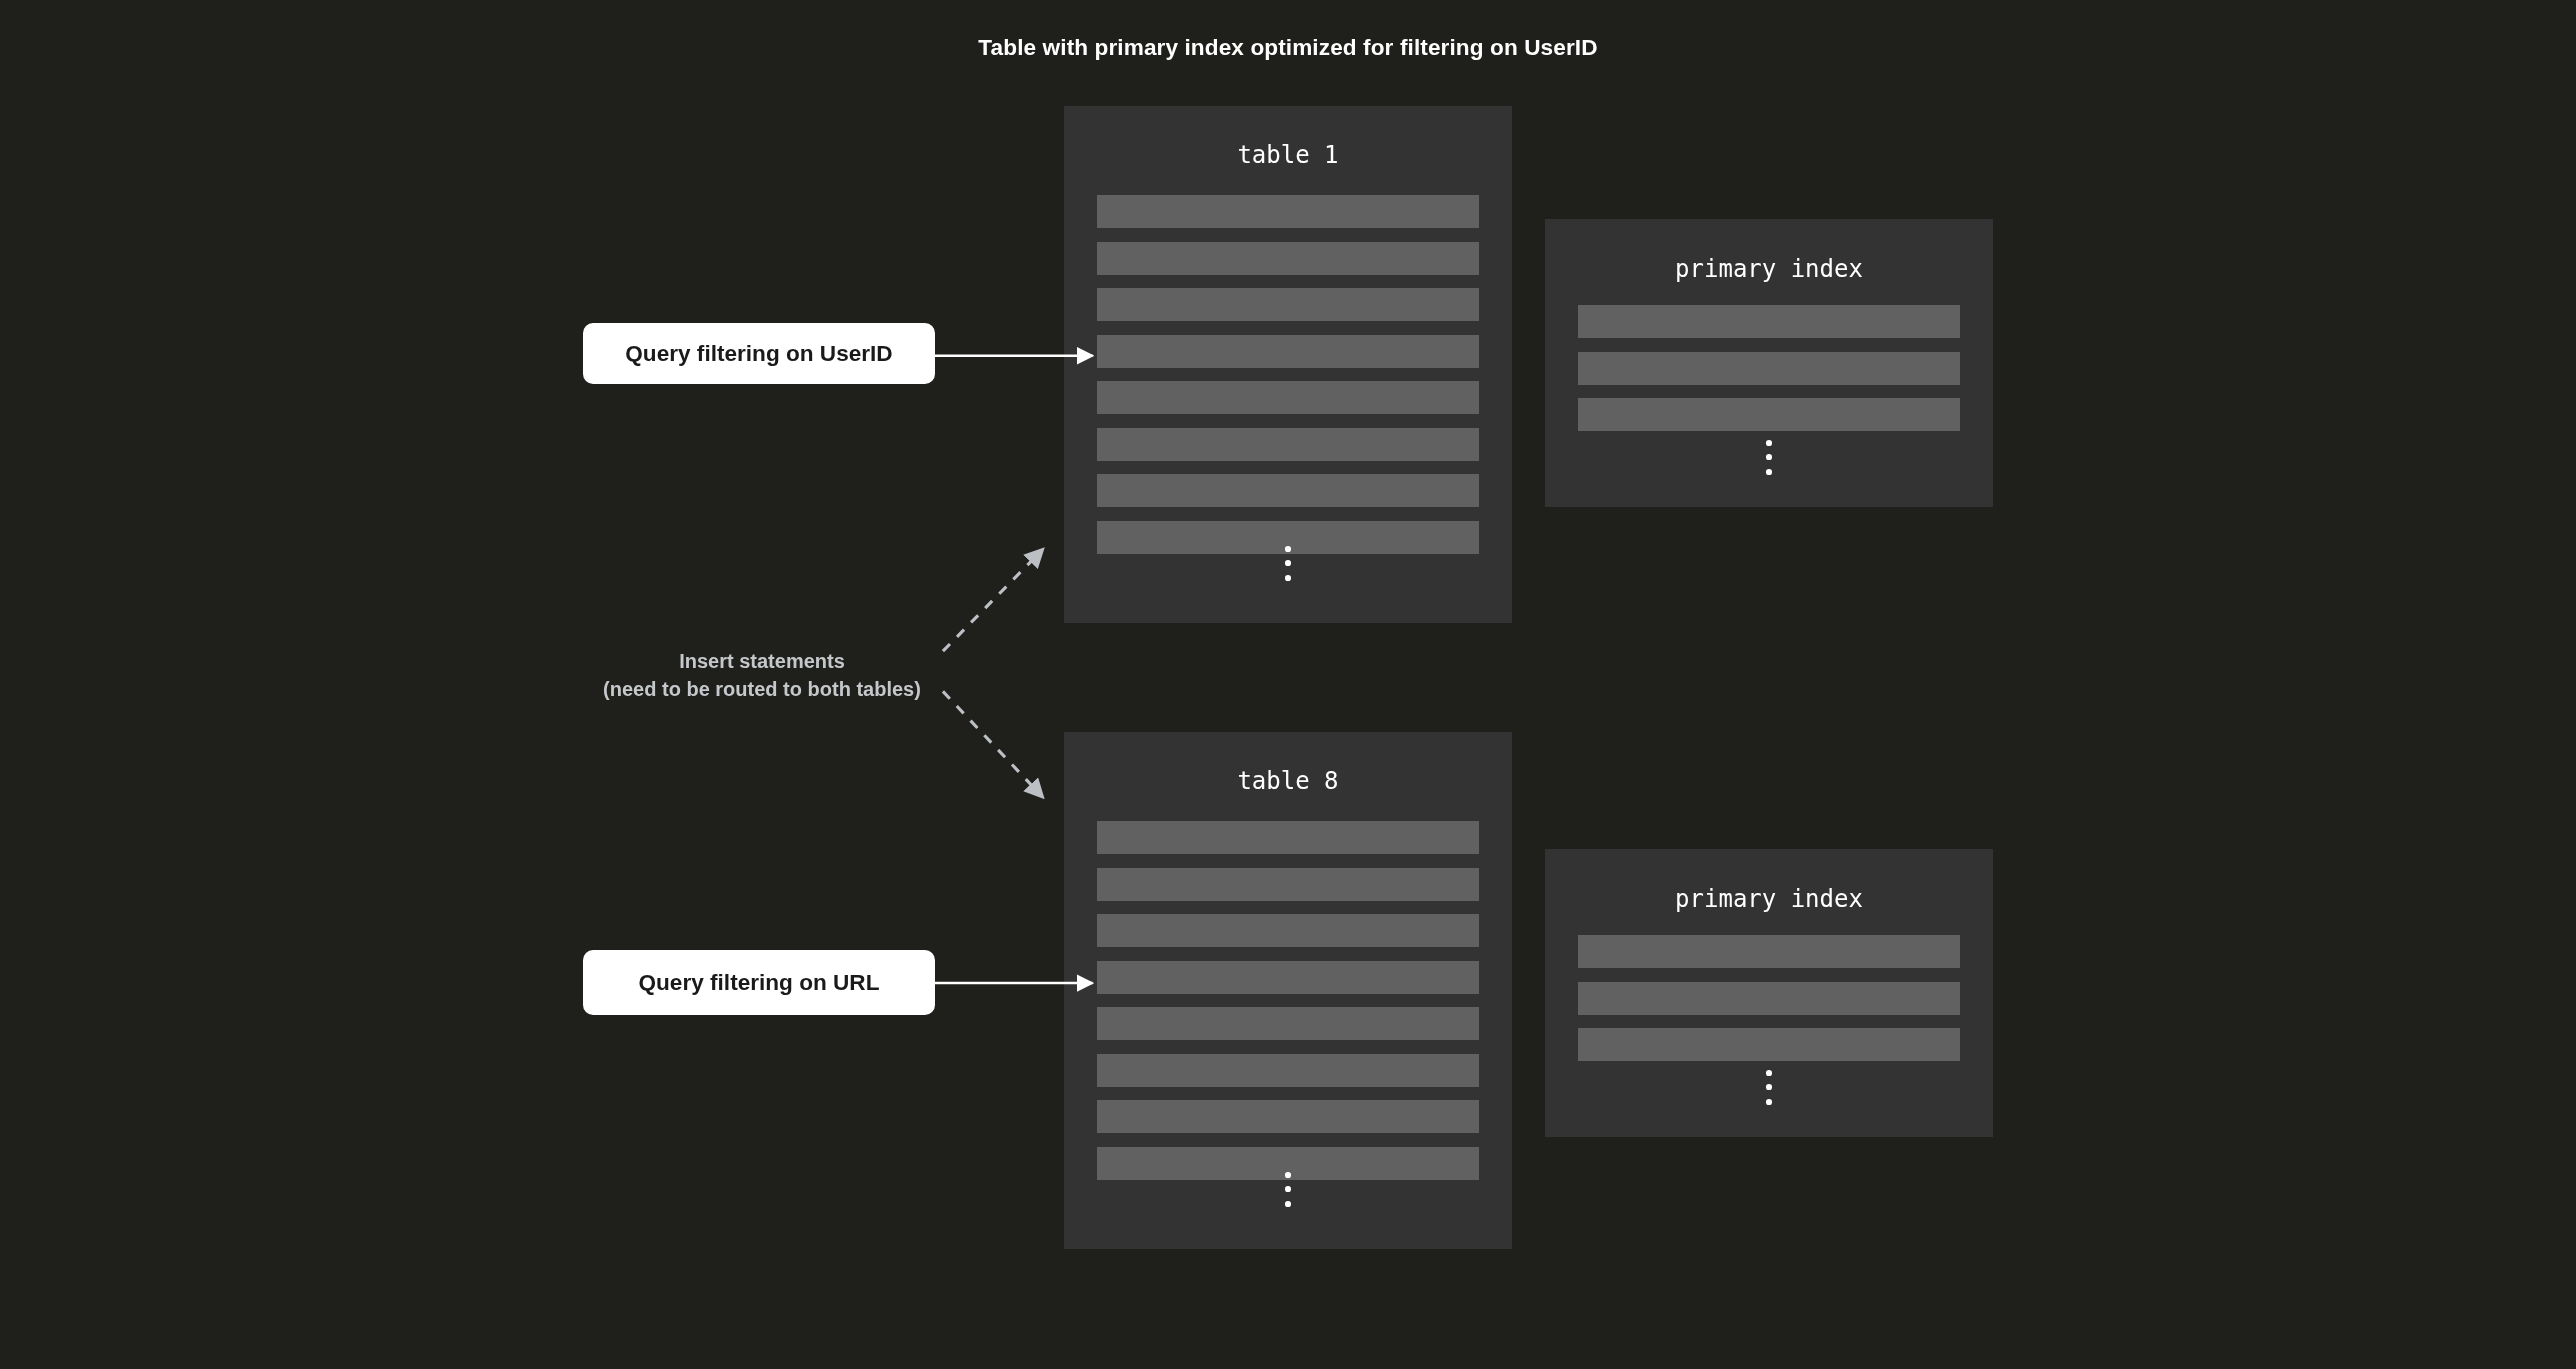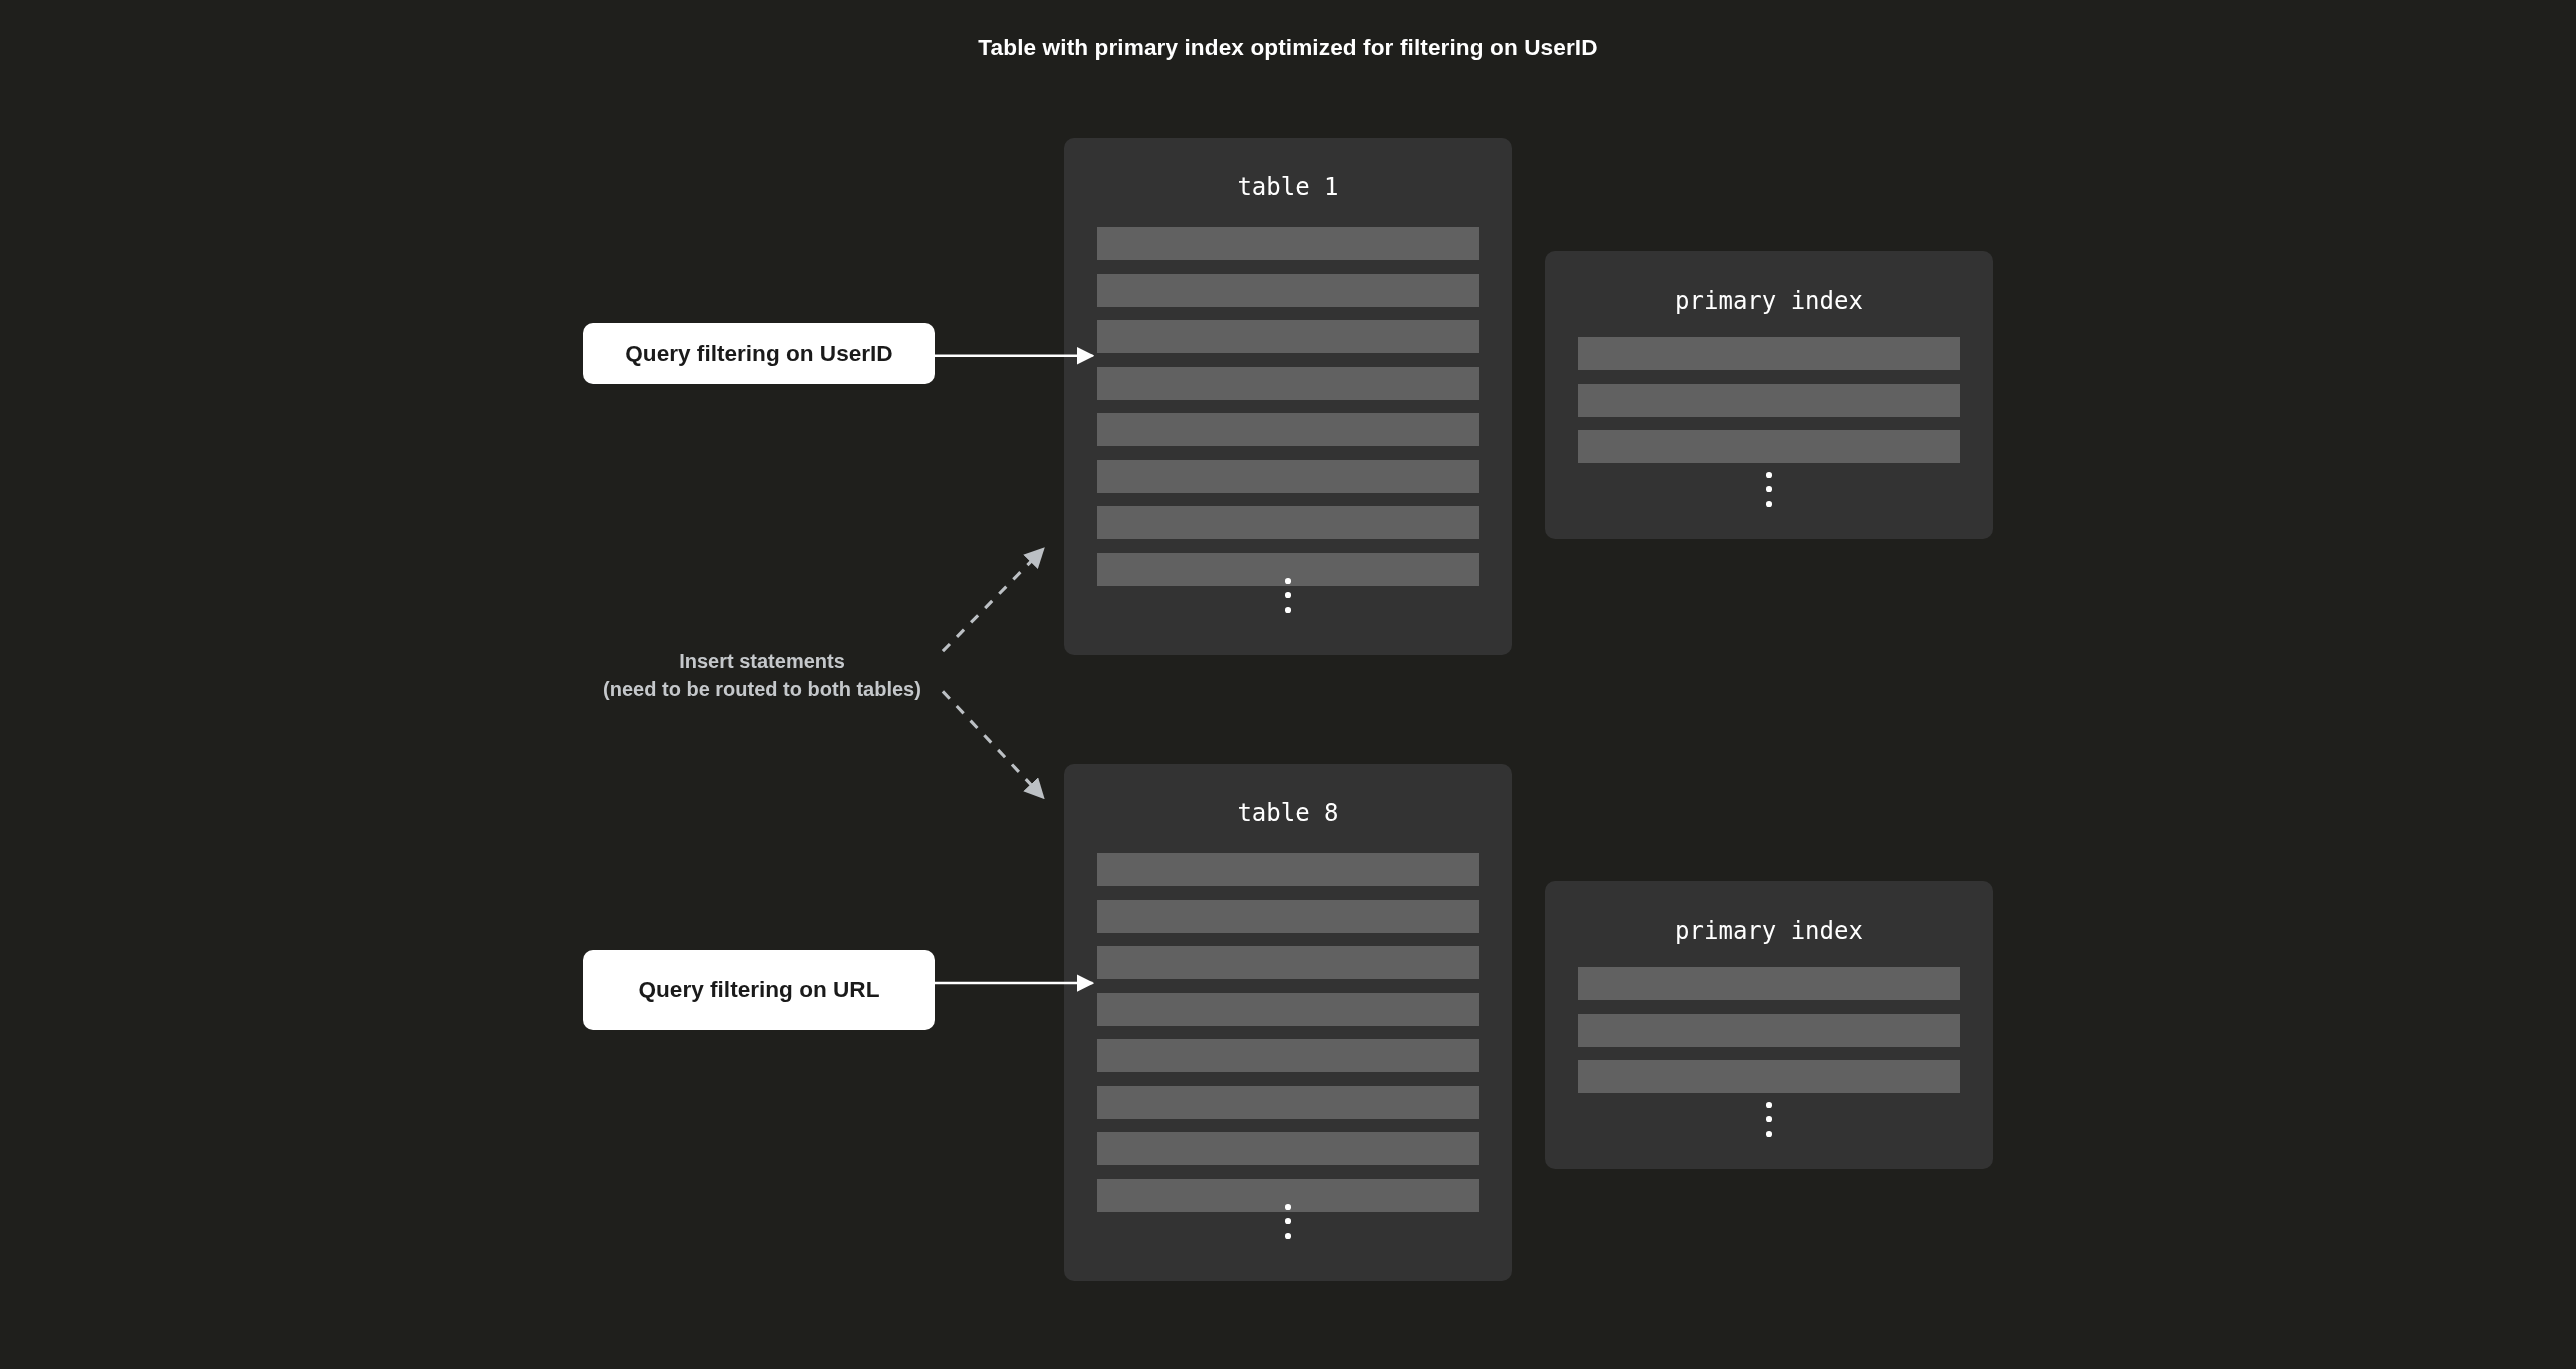--- a/index.html
+++ b/index.html
@@ -29,22 +29,21 @@
     white-space: nowrap;
     letter-spacing: 0.1px;
   }
   #caption-top    { top: 35px;  left: 50%; transform: translateX(-50%); }
   #caption-bottom { top: 1296px; left: 50%; transform: translateX(-50%); }
 
   
   .card {
     position: absolute;
     background: #333333;
-    border-radius: 10px;
-    margin-top: 32px;
+    border-radius: 0;
   }
 
   .card-title {
     color: #ffffff;
     font-family: "DejaVu Sans Mono", "Liberation Mono", monospace;
     font-size: 24px;
     text-align: center;
     white-space: pre;
   }
 
@@ -90,21 +89,21 @@
     border-radius: 10px;
     display: flex;
     align-items: center;
     justify-content: center;
     color: #1a1a1a;
     font-size: 22.6px;
     font-weight: bold;
     white-space: nowrap;
   }
   #query-userid-box { left: 583px; top: 323px;  width: 352px; height: 61px; }
-  #query-url-box    { left: 583px; top: 950px; width: 352px; height: 80px; }
+  #query-url-box    { left: 583px; top: 950px; width: 352px; height: 65px; }
 
   
   #insert-label {
     position: absolute;
     left: 586px;
     top: 647px;
     width: 352px;
     text-align: center;
     color: #c5c8cb;
     font-size: 20px;

